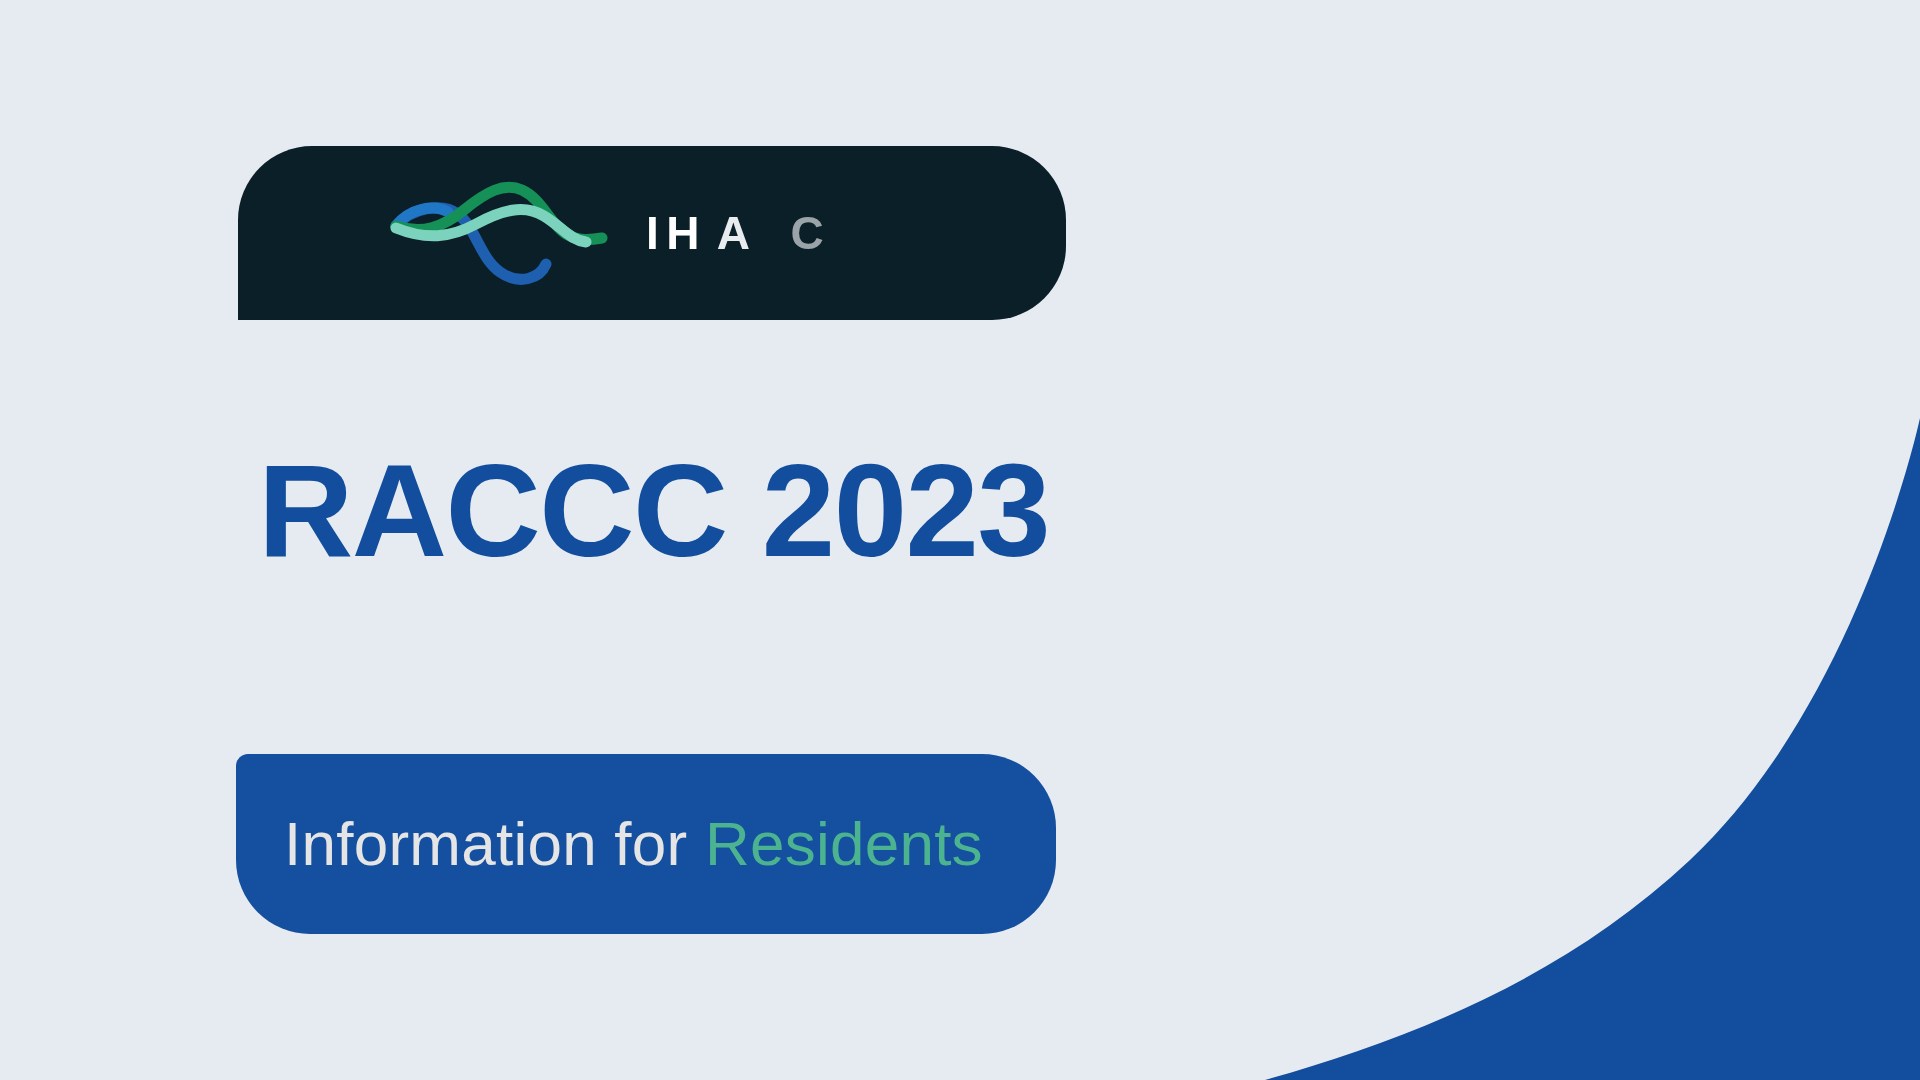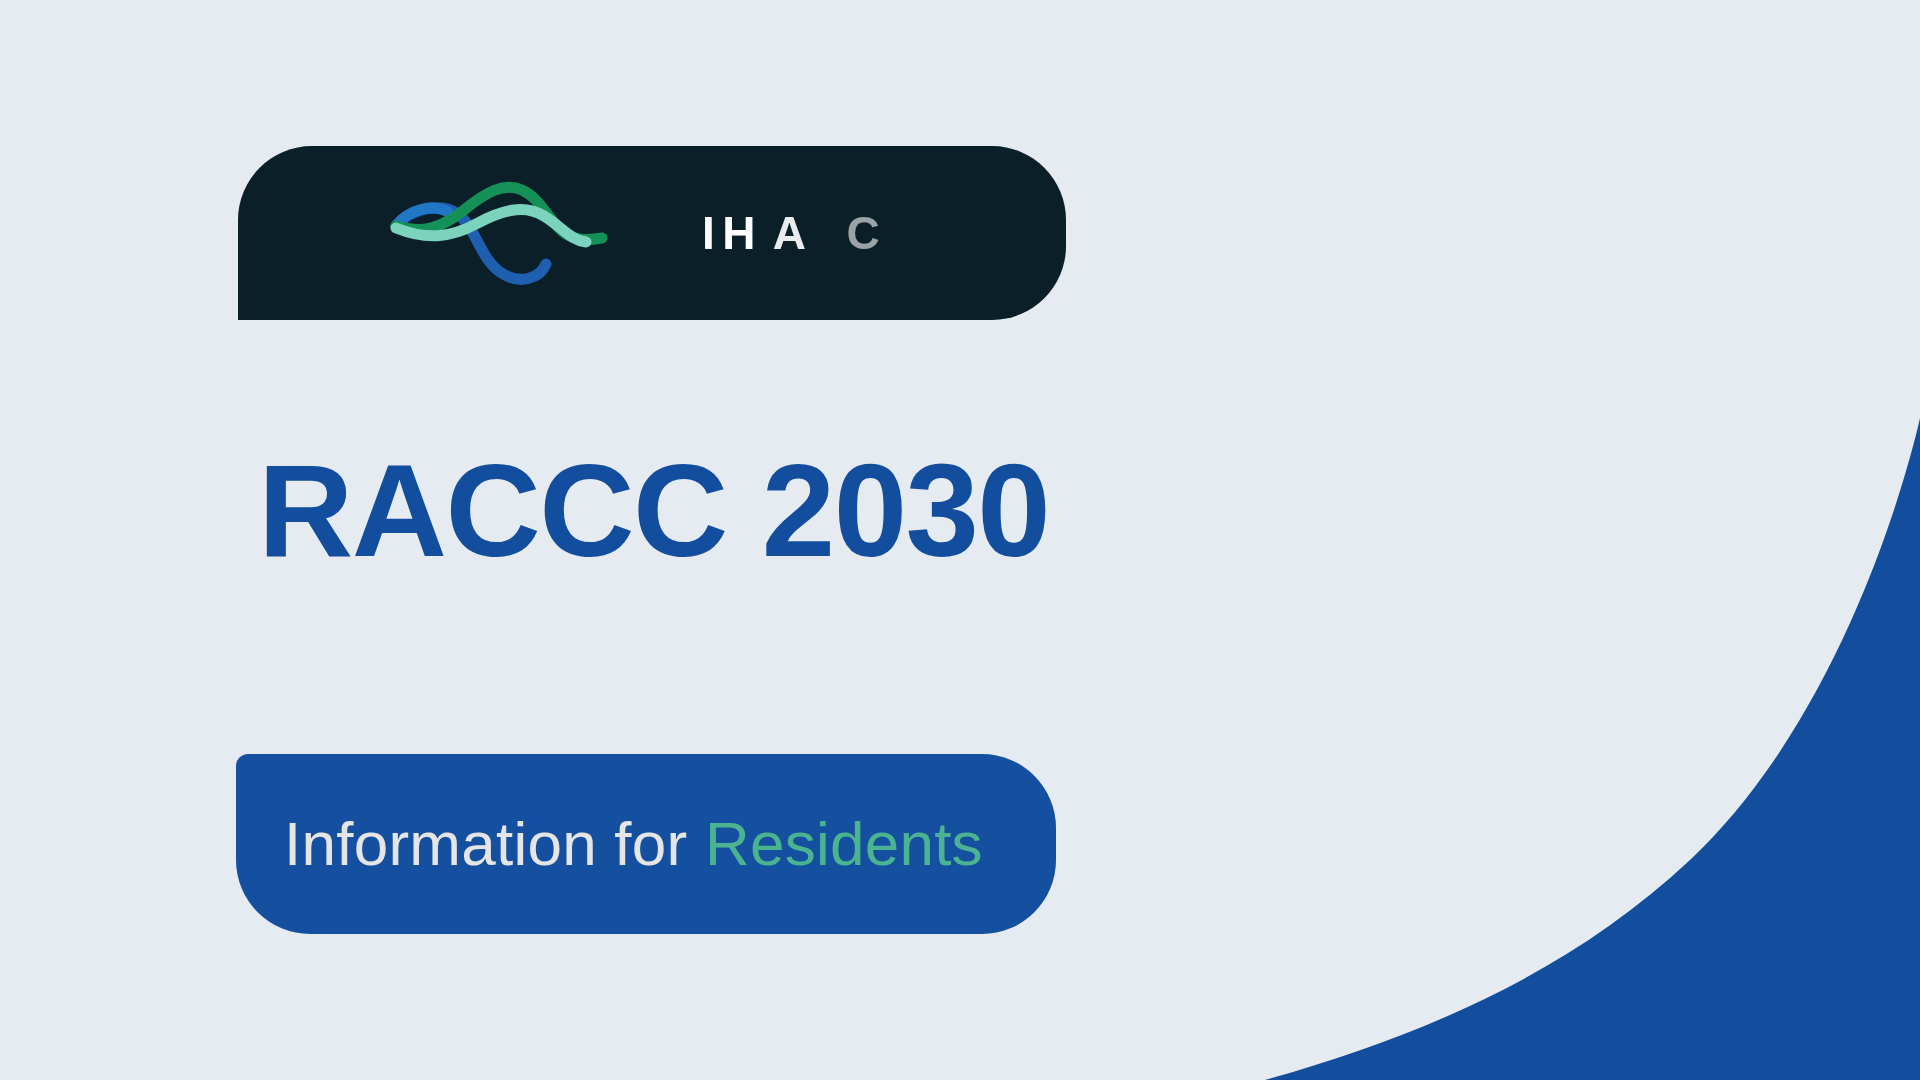--- a/index.html
+++ b/index.html
@@ -45,21 +45,21 @@
     padding-left: 146px;
   }
 
   #logo-mark {
     width: 238px;
     height: 122px;
     flex: 0 0 auto;
   }
 
   #logo-wordmark {
-    margin-left: 80px;
+    margin-left: 24px;
     font-family: "Liberation Sans", sans-serif;
     font-size: 46px;
     font-weight: 700;
     letter-spacing: 0.16em;
     white-space: nowrap;
     line-height: 1;
     display: flex;
     align-items: center;
   }
   .wm-ih { color: #ffffff; }
@@ -133,21 +133,21 @@
     </svg>
 
     <div id="logo-wordmark">
       <span class="wm-ih">IH</span>
       <span class="wm-a">A</span>
       <span class="wm-c">C</span>
     </div>
   </div>
 
   <h1 id="headline">
-    <span class="hl-line">RACCC 2030</span>
+    <span class="hl-line">RACCC 2023</span>
   </h1>
 
   <div id="subtitle-pill">
     <div id="subtitle-text">
       <span class="st-plain">Information for</span><span class="st-plain">&nbsp;</span><span class="st-accent">Residents</span>
     </div>
   </div>
 
 </div>
 

